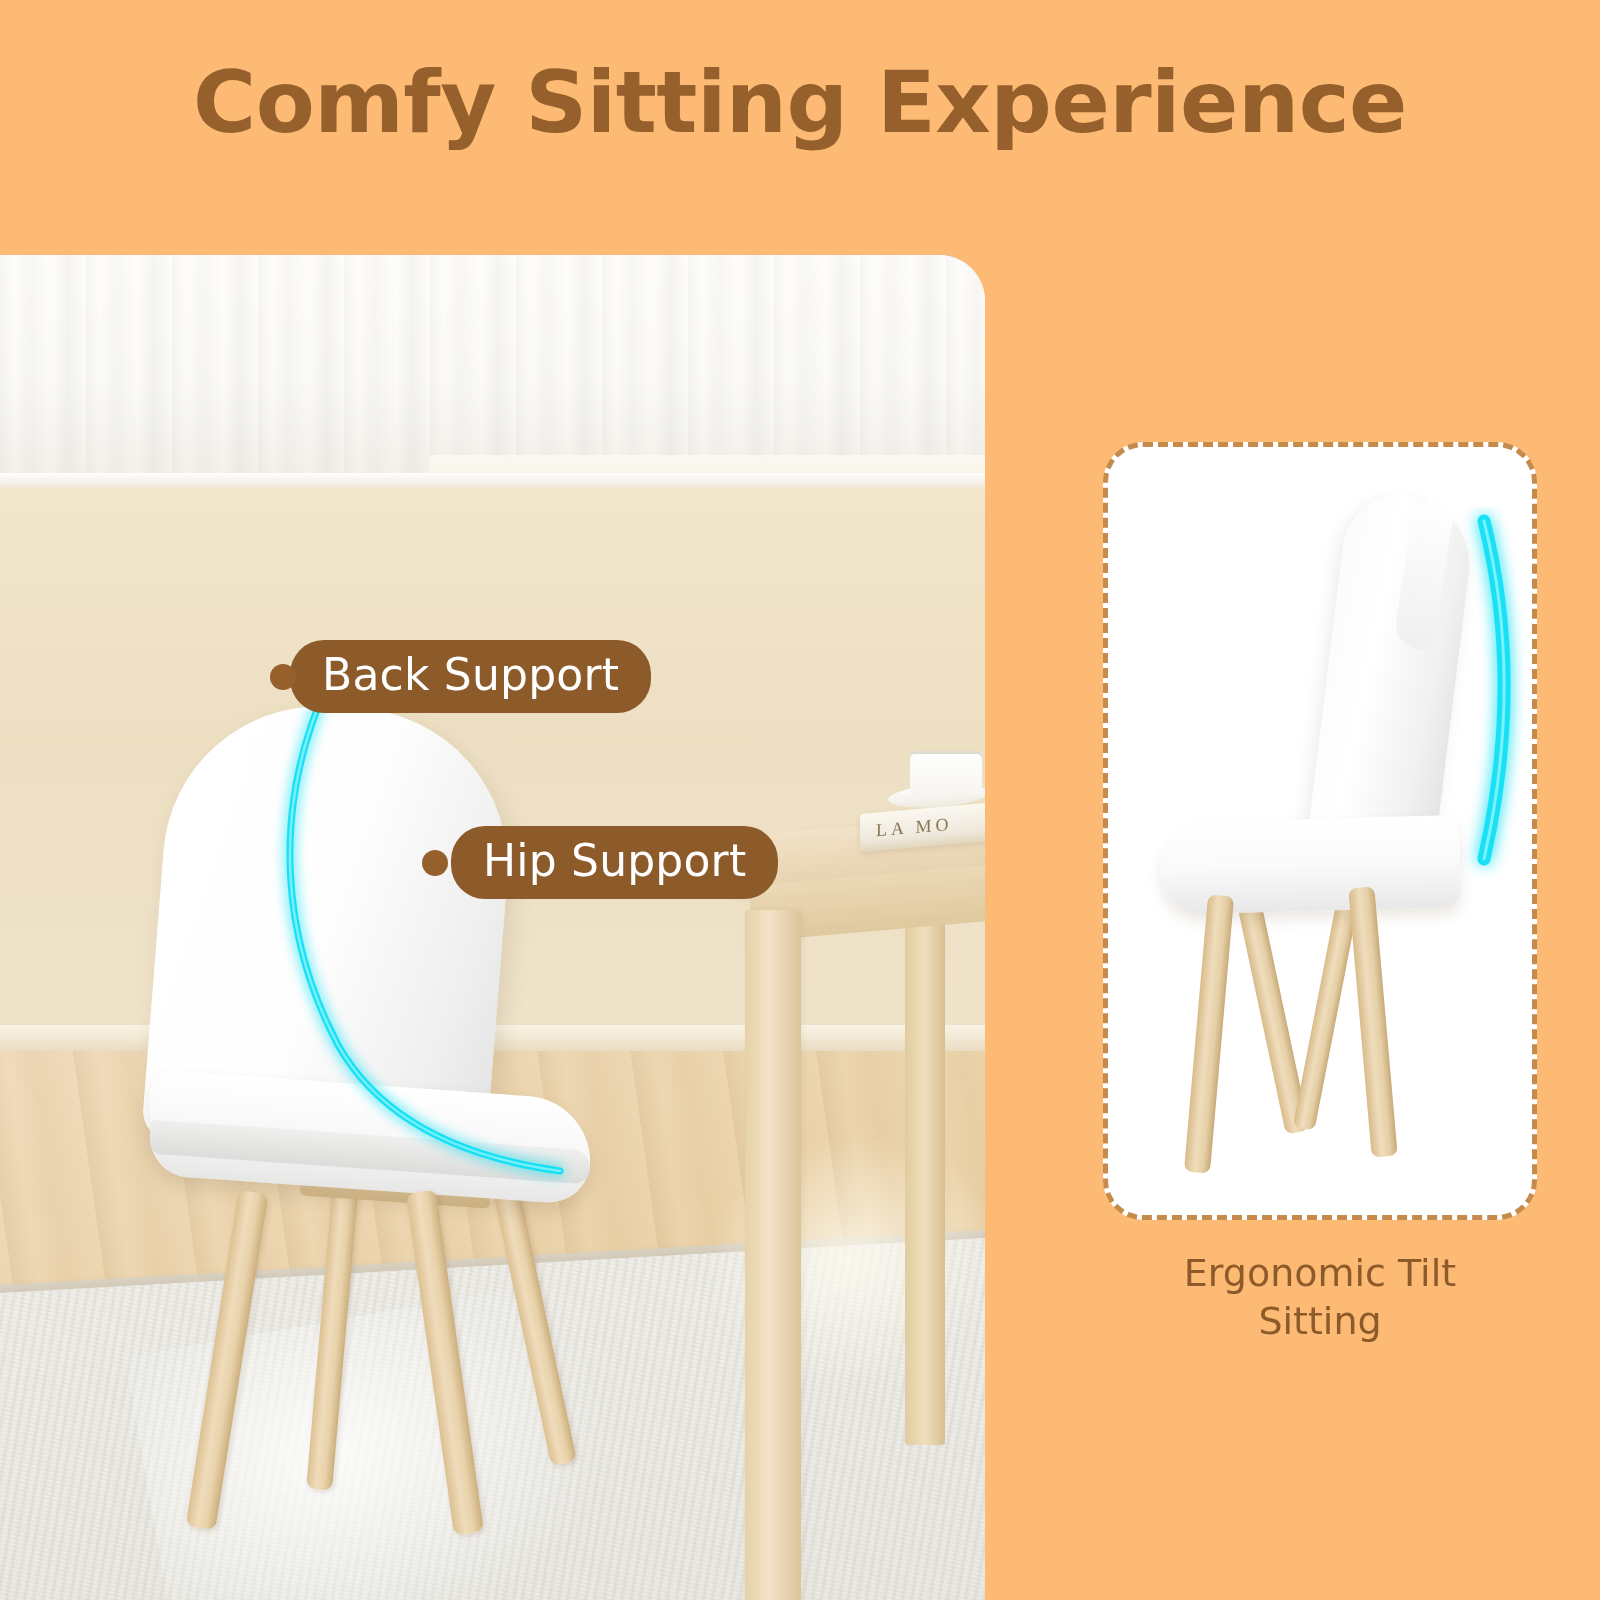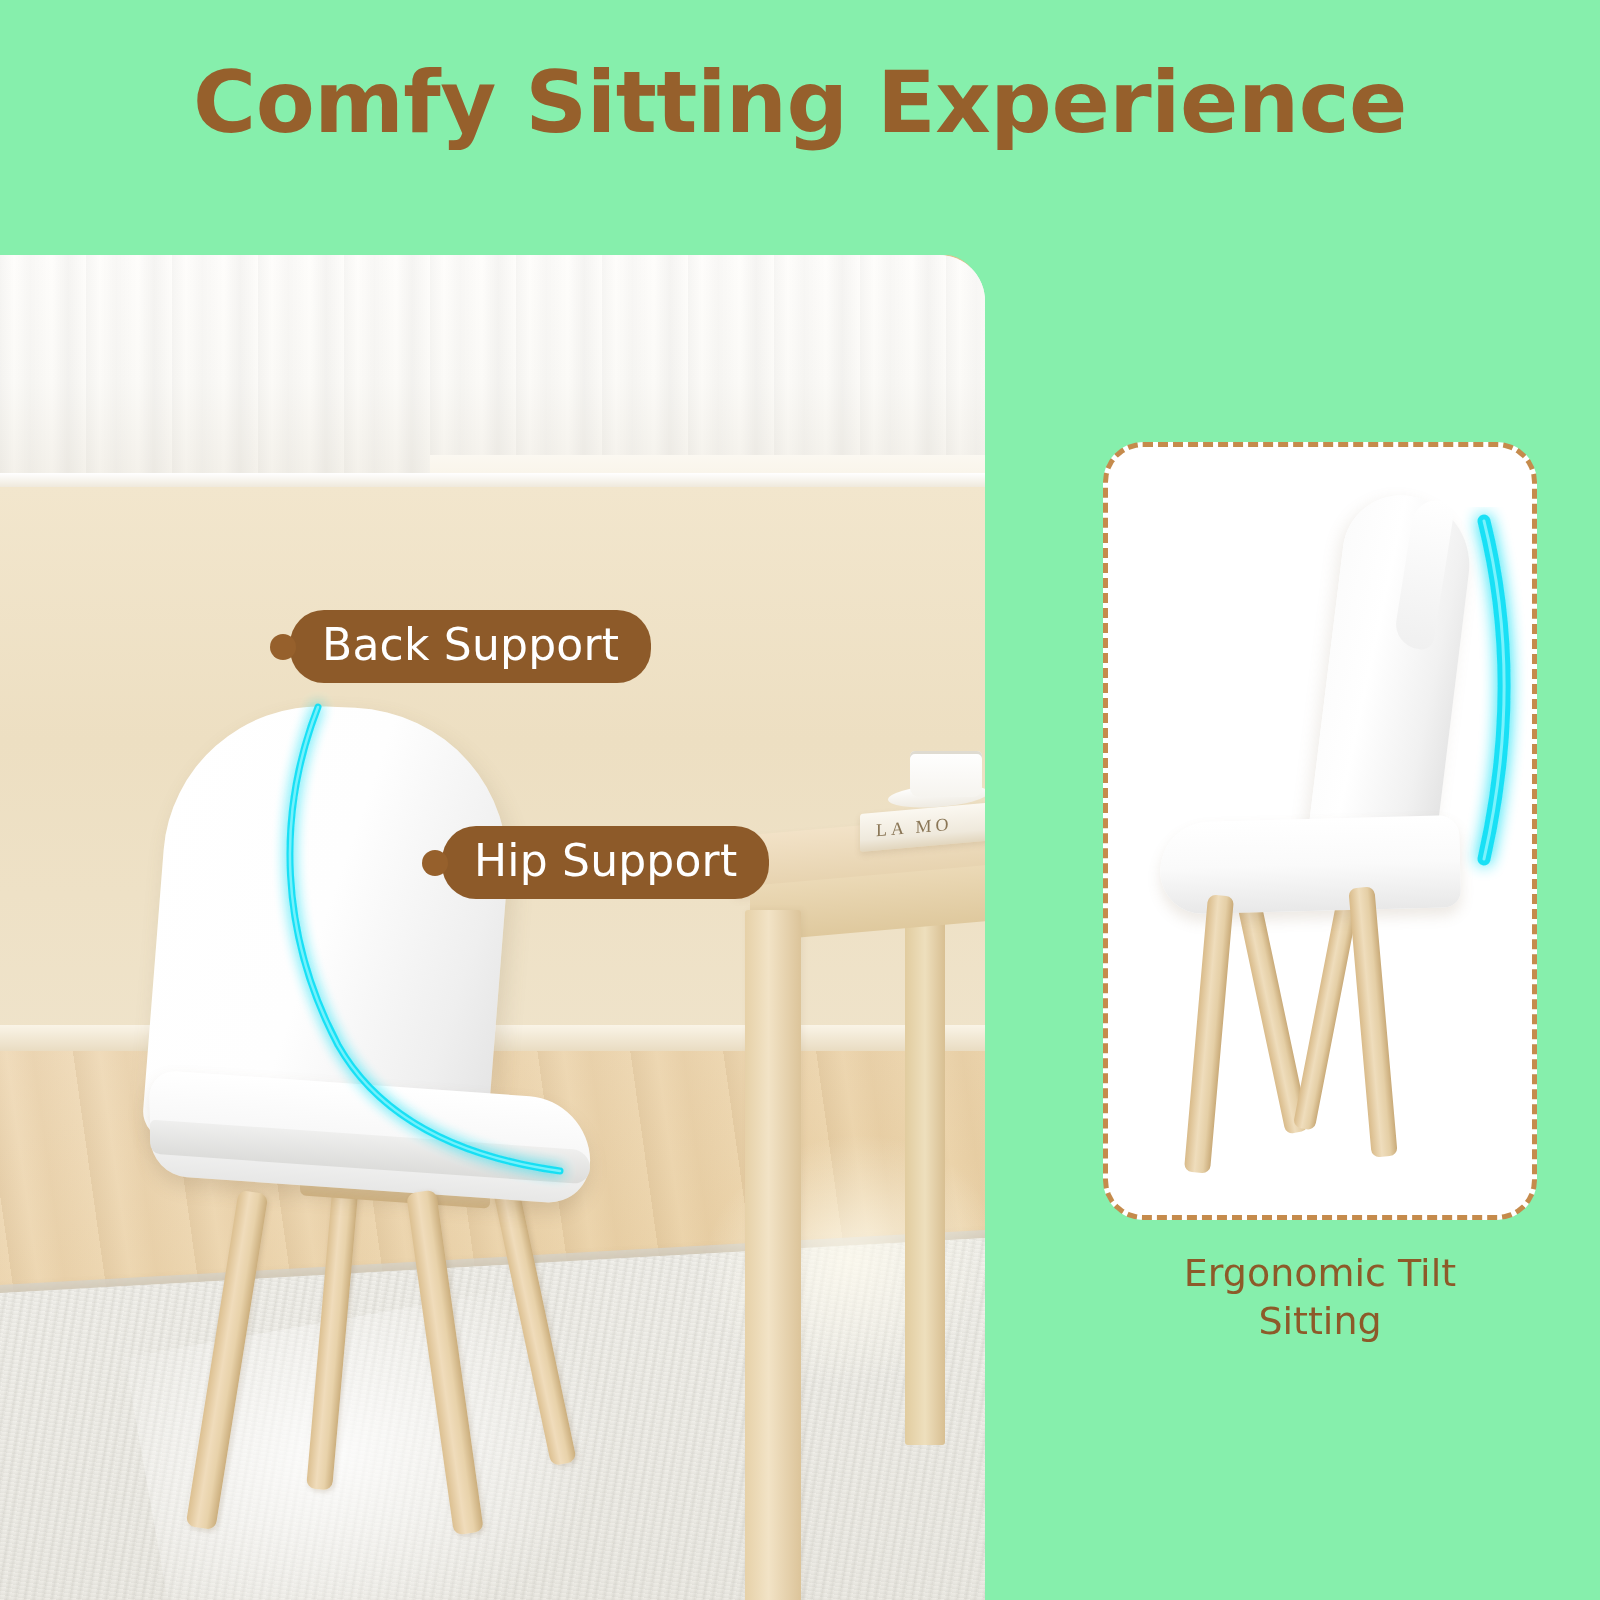--- a/index.html
+++ b/index.html
@@ -8,21 +8,21 @@
     padding: 0;
     background: #FBF1E7;
   }
   body {
     font-family: "Liberation Sans", sans-serif;
   }
   #page {
     position: relative;
     width: 1600px;
     height: 1600px;
-    background: #86efac;
+    background: #fdba74;
     overflow: hidden;
   }
 
   
   #page-title {
     position: absolute;
     left: 0;
     top: 52px;
     width: 1600px;
     text-align: center;
@@ -237,22 +237,22 @@
     background: #8D5A29;
     color: #FFFFFF;
     border-radius: 34px;
     padding: 13px 32px 16px 32px;
     font-size: 44px;
     line-height: 1.0;
     white-space: nowrap;
     font-family: "DejaVu Sans", sans-serif;
     letter-spacing: 0.2px;
   }
-  #callout-back { left: 270px; top: 610px; }
-  #callout-hip  { left: 422px; top: 826px; }
+  #callout-back { left: 270px; top: 640px; }
+  #callout-hip  { left: 422px; top: 826px; gap: 9px; }
 
   
   #detail-panel {
     position: absolute;
     left: 1103px; top: 442px;
     width: 434px; height: 778px;
     background: #FFFFFF;
     border: 5px dashed #C58B4C;
     border-radius: 40px;
     box-sizing: border-box;

